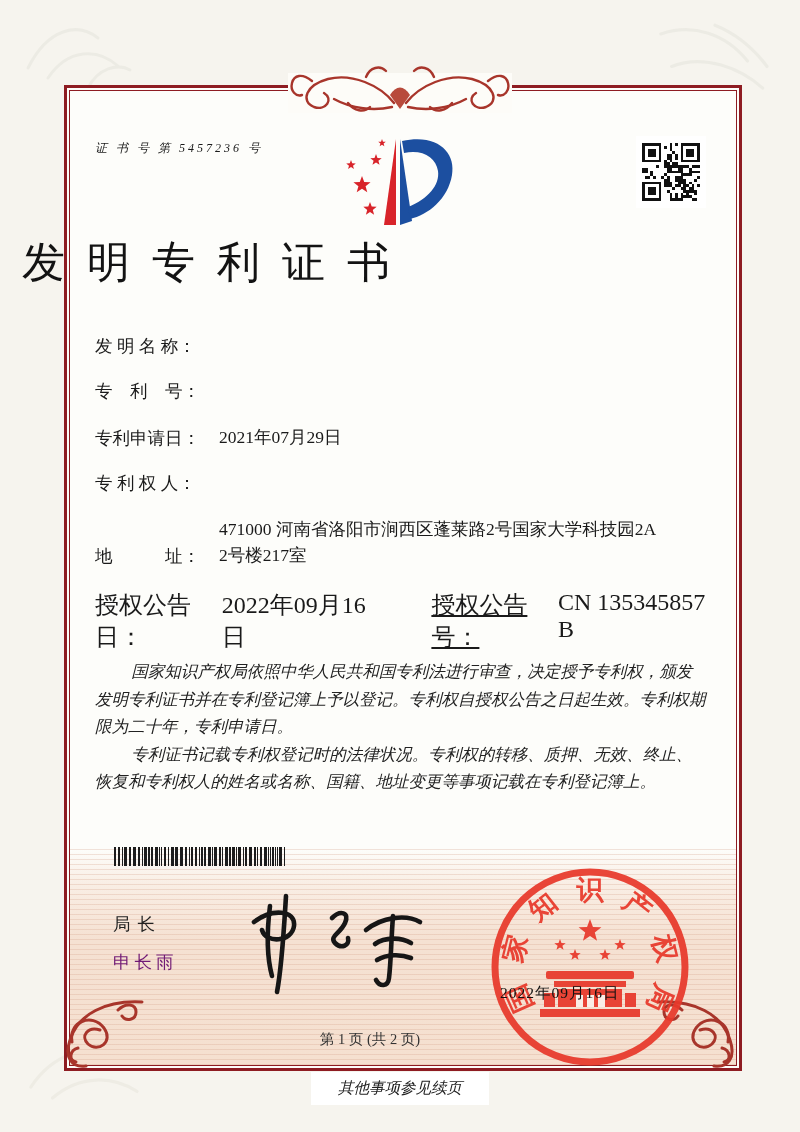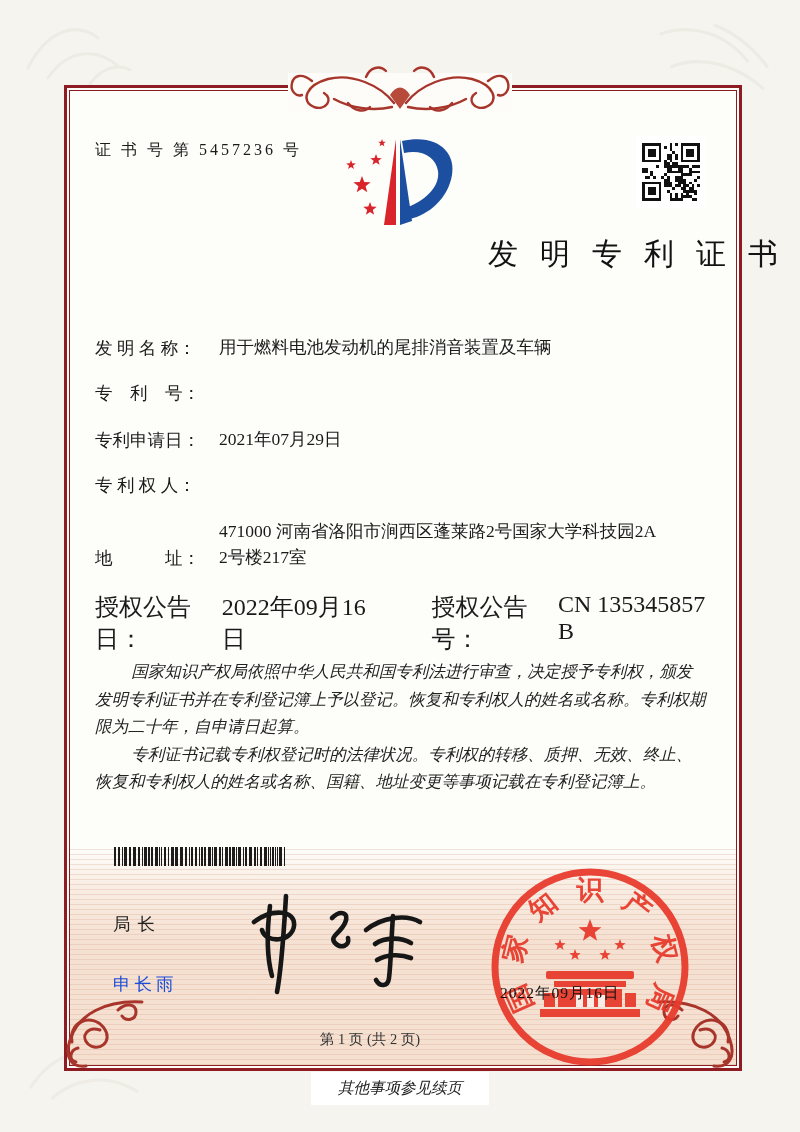--- a/index.html
+++ b/index.html
@@ -14,38 +14,38 @@
   .wm{position:absolute;opacity:.35;}
   
   .frame{position:absolute;left:64px;top:85px;width:672px;height:980px;
     border:3px solid #8e1c22;background:#fdfdfa;}
   .frame-inner{position:absolute;inset:2px;border:1px solid #8e1c22;}
   .pink-zone{position:absolute;left:0;right:0;bottom:0;height:216px;
     background:
       repeating-linear-gradient(180deg, rgba(213,163,140,.30) 0 1px, rgba(0,0,0,0) 1px 5px),
       linear-gradient(180deg, rgba(246,226,211,0) 0%, rgba(246,226,211,.55) 16%, #f5e1d2 42%, #f5e0d0 100%);
   }
-  .cert-no{left:95px;top:140px;font-size:16px;letter-spacing:3px;}
-  .title{left:0;right:0;top:234px;text-align:right;font-size:30px;
+  .cert-no{left:95px;top:140px;font-size:12px;letter-spacing:3px;font-style:italic;}
+  .title{left:0;right:0;top:234px;text-align:left;font-size:43px;
     letter-spacing:22px;text-indent:22px;font-weight:500;color:#131313;}
   .fields{left:95px;top:334px;width:612px;}
   .frow{display:flex;align-items:flex-end;margin-bottom:21px;font-size:17.5px;}
   .flabel{flex:0 0 124px;white-space:pre;}
   .fvalue{flex:1;line-height:26px;}
   .grant{display:flex;font-size:24px;margin-top:0;}
-  .grant .g2{margin-left:62px;}
+  .grant .g2{margin-left:62px;text-decoration:underline;}
   .paras{left:95px;top:658px;width:612px;font-size:16.5px;line-height:27.5px;
     font-style:italic;color:#222;}
   .paras p{margin:0;text-indent:2.2em;}
   .barcode{left:114px;top:847px;height:19px;display:flex;align-items:stretch;}
   .barcode div{background:#1c1c1c;}
   .director{left:113px;top:912px;font-size:17.5px;letter-spacing:7px;
     font-family:"Liberation Sans","DejaVu Sans",sans-serif;color:#222;}
-  .director2{left:113px;top:972px;font-size:17.5px;letter-spacing:4px;
-    font-family:"Liberation Sans","DejaVu Sans",sans-serif;color:#1d4ed8;}
+  .director2{left:113px;top:950px;font-size:17.5px;letter-spacing:4px;
+    font-family:"Liberation Sans","DejaVu Sans",sans-serif;color:#701a75;}
   .sig{left:232px;top:886px;}
   .seal{left:487px;top:864px;z-index:4;}
   .seal-date{left:500px;top:983px;width:170px;font-size:15.5px;letter-spacing:1px;
     color:#111;z-index:5;}
   .pagenum{left:0;right:60px;top:1030px;text-align:center;font-size:14.5px;color:#333;}
   .contnote{left:311px;top:1072px;width:178px;height:33px;background:#ffffff;
     display:flex;align-items:center;justify-content:center;font-size:15.5px;
     font-style:italic;color:#222;z-index:6;}
   .qr-wrap{left:636px;top:136px;width:70px;height:72px;background:#fff;
     display:flex;align-items:center;justify-content:center;}
@@ -247,21 +247,20 @@
       <rect x="1" y="15" width="5" height="5" fill="#fff"></rect>
       <rect x="2" y="16" width="3" height="3" fill="#111"></rect>
     </svg>
 </div>
 
 <div class="abs title">发明专利证书</div>
 
 <div class="abs fields">
   <div class="frow">
     <span class="flabel">发 明 名 称：</span>
-    <span class="fvalue">用于燃料电池发动机的尾排消音装置及车辆</span>
   </div>
   <div class="frow">
     <span class="flabel">专　利　号：</span>
   </div>
   <div class="frow">
     <span class="flabel">专利申请日：</span>
     <span class="fvalue">2021年07月29日</span>
   </div>
   <div class="frow">
     <span class="flabel">专 利 权 人：</span>
@@ -275,21 +274,21 @@
   </div>
   <div class="grant">
     <span>授权公告日：</span>
     <span>2022年09月16日</span>
     <span class="g2">授权公告号：</span>
     <span>CN 135345857 B</span>
   </div>
 </div>
 
 <div class="abs paras">
-  <p>国家知识产权局依照中华人民共和国专利法进行审查，决定授予专利权，颁发发明专利证书并在专利登记簿上予以登记。恢复和专利权人的姓名或名称。专利权期限为二十年，自申请日起算。</p>
+  <p>国家知识产权局依照中华人民共和国专利法进行审查，决定授予专利权，颁发发明专利证书并在专利登记簿上予以登记。专利权自授权公告之日起生效。专利权期限为二十年，专利申请日。</p>
   <p>专利证书记载专利权登记时的法律状况。专利权的转移、质押、无效、终止、恢复和专利权人的姓名或名称、国籍、地址变更等事项记载在专利登记簿上。</p>
 </div>
 
 <div class="abs barcode" id="barcode">
     <div style="width: 2px; margin-right: 2px;"></div>
     <div style="width: 2px; margin-right: 2px;"></div>
     <div style="width: 1px; margin-right: 1px;"></div>
     <div style="width: 3px; margin-right: 2px;"></div>
     <div style="width: 2px; margin-right: 2px;"></div>
     <div style="width: 3px; margin-right: 2px;"></div>

